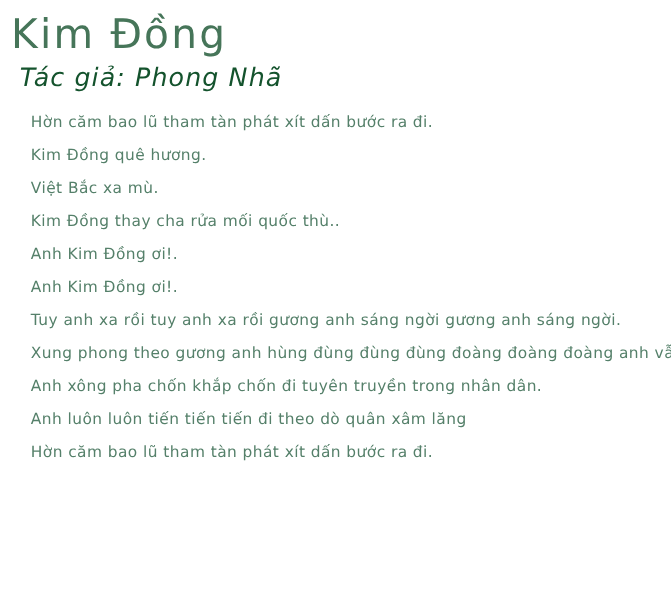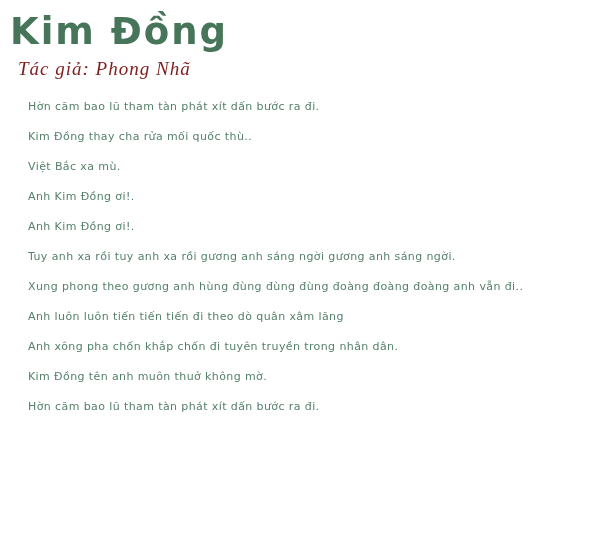--- a/index.html
+++ b/index.html
@@ -11,61 +11,60 @@
     position: relative;
     width: 610px;
     height: 558px;
     overflow: hidden;
     background: #ffffff;
     font-family: "DejaVu Sans", sans-serif;
   }
   .song-title {
     margin: 10px 0 0 10px;
     font-size: 37px;
-    font-weight: 700;
+    font-weight: 400;
     letter-spacing: 2px;
     color: #467559;
     white-space: nowrap;
     line-height: 1.2;
   }
   .song-author {
     margin: 4px 0 0 18px;
-    font-size: 19px;
+    font-size: 23px;
     font-style: italic;
     letter-spacing: 1px;
-    color: #7f1d1d;
+    color: #14532d;
     white-space: nowrap;
-    font-family: Liberation Serif, serif;
   }
   .lyrics {
     margin-top: 12px;
     padding-left: 28px;
   }
   .lyric-line {
     margin: 0;
     height: 30px;
     line-height: 30px;
-    font-size: 11px;
+    font-size: 14px;
     letter-spacing: 0.4px;
     color: #55806a;
     white-space: nowrap;
   }
 </style>
 </head>
 <body>
 
 <div class="page">
   <h1 class="song-title">Kim Đồng</h1>
   <div class="song-author">Tác giả: Phong Nhã</div>
   <div class="lyrics">
     <p class="lyric-line">Hờn căm bao lũ tham tàn phát xít dấn bước ra đi.</p>
+    <p class="lyric-line">Kim Đồng quê hương.</p>
+    <p class="lyric-line">Việt Bắc xa mù.</p>
     <p class="lyric-line">Kim Đồng thay cha rửa mối quốc thù..</p>
-    <p class="lyric-line">Việt Bắc xa mù.</p>
     <p class="lyric-line">Anh Kim Đồng ơi!.</p>
     <p class="lyric-line">Anh Kim Đồng ơi!.</p>
     <p class="lyric-line">Tuy anh xa rồi tuy anh xa rồi gương anh sáng ngời gương anh sáng ngời.</p>
     <p class="lyric-line">Xung phong theo gương anh hùng đùng đùng đùng đoàng đoàng đoàng anh vẫn đi..</p>
+    <p class="lyric-line">Anh xông pha chốn khắp chốn đi tuyên truyền trong nhân dân.</p>
     <p class="lyric-line">Anh luôn luôn tiến tiến tiến đi theo dò quân xâm lăng</p>
-    <p class="lyric-line">Anh xông pha chốn khắp chốn đi tuyên truyền trong nhân dân.</p>
-    <p class="lyric-line">Kim Đồng tên anh muôn thuở không mờ.</p>
     <p class="lyric-line">Hờn căm bao lũ tham tàn phát xít dấn bước ra đi.</p>
   </div>
 </div>
 
 </body></html>

